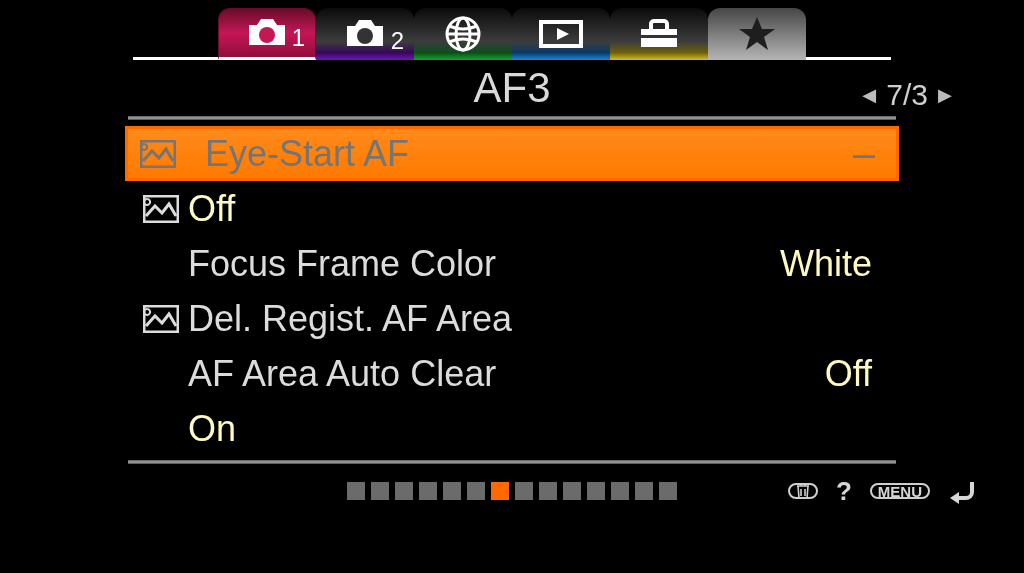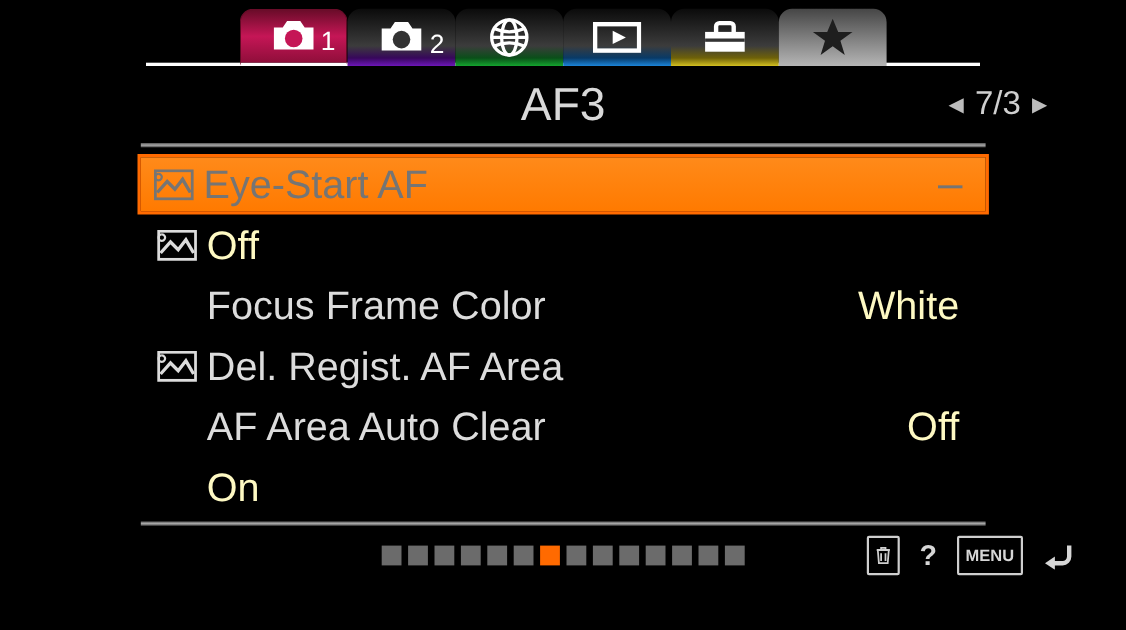--- a/index.html
+++ b/index.html
@@ -70,21 +70,21 @@
 
   
   .tab-underline {
     height: 3px;
     background: linear-gradient(to right,#000 0%,#000 13%,#fff 13%,#fff 87%,#000 87%,#000 100%);
     margin-top:-3px;
   }
 
   
   .section-header {
-    height: 70px;
+    height: 56px;
     position: relative;
     display: flex;
     align-items: center;
     justify-content: center;
     font-size: 42px;
     color: #d9d9d9;
   }
   .pager {
     position: absolute;
     right: 72px;
@@ -124,20 +124,21 @@
     padding: 0 24px 0 14px;
     cursor: pointer;
   }
   .item.selected {
     background: linear-gradient(to bottom,#ff8a1a 0%,#ff7a00 100%);
     color: #7a7a7a;
     border: 3px solid #ff6a00;
     margin-left: 125px;
     margin-right: 125px;
     padding: 0 21px 0 11px;
+    gap: 20px;
   }
   .item.selected .label,
   .item.selected .val { color: #757575; }
   .item .pic-icon {
     width: 38px;
     height: 30px;
     margin-right: 8px;
     flex-shrink: 0;
     display:flex;
     align-items:center;
@@ -182,22 +183,22 @@
   }
   .btn-box {
     border: 2px solid #cfcfcf;
     padding: 2px 6px;
     font-size: 15px;
     font-weight: bold;
     color:#cfcfcf;
     display:flex;
     align-items:center;
     justify-content:center;
-    border-radius:2px;
-    height:36px;
+    border-radius:12px;
+    height:16px;
   }
   .help-q { font-size: 26px; font-weight: bold; }
   .back-arrow svg { display:block; }
 </style>
 </head>
 <body>
 
 <div class="tabbar">
   <div class="tabbar-inner">
     <div class="tab tab-camera1">

